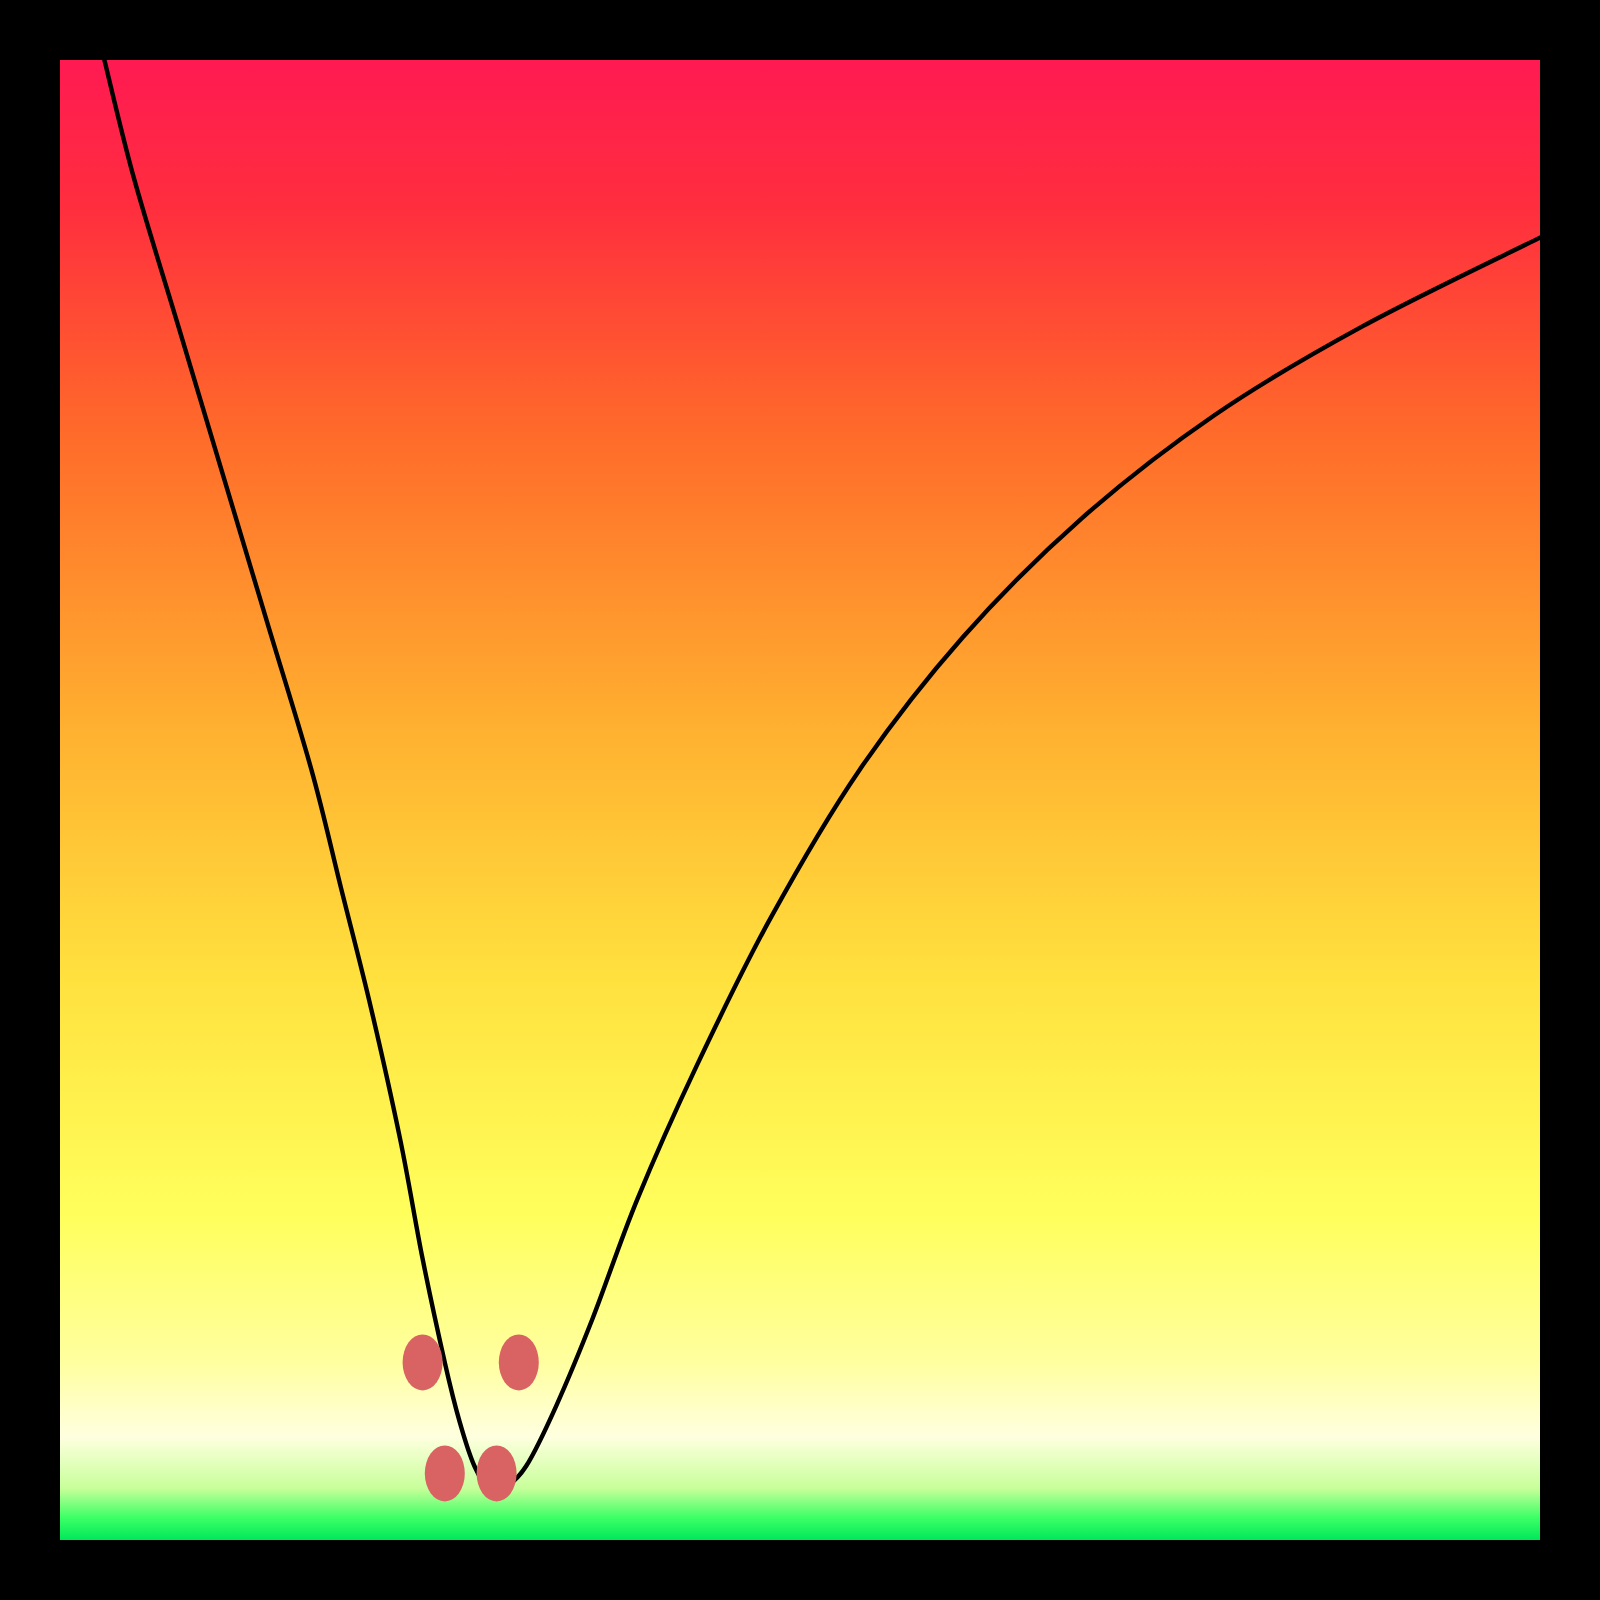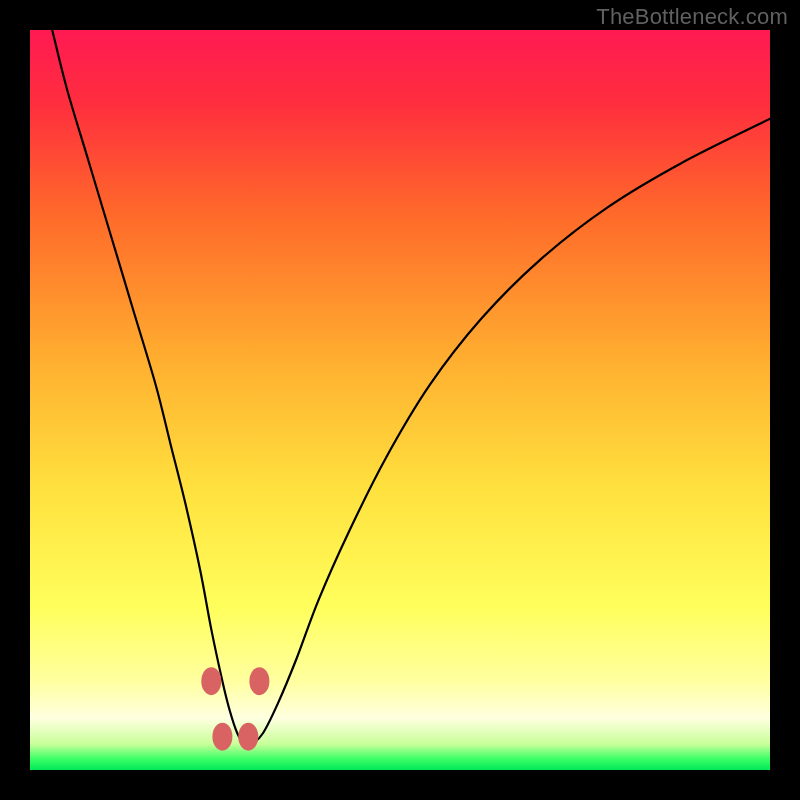--- a/index.html
+++ b/index.html
@@ -47,21 +47,20 @@
     font-size: 22px;
     font-weight: 500;
     letter-spacing: 0.2px;
     user-select: none;
   }
 </style>
 </head>
 <body>
 
 <div class="frame">
-  <div class="watermark">TheBottleneck.com</div>
   <div class="plot-area">
     <svg class="gradient" viewBox="0 0 740 740" preserveAspectRatio="none">
       <defs>
         <linearGradient id="bg-grad" x1="0" y1="0" x2="0" y2="1">
             <stop offset="0%" stop-color="#ff1a52"></stop>
             <stop offset="10%" stop-color="#ff2e3e"></stop>
             <stop offset="25%" stop-color="#ff6a2a"></stop>
             <stop offset="45%" stop-color="#ffb030"></stop>
             <stop offset="62%" stop-color="#ffe13e"></stop>
             <stop offset="78%" stop-color="#ffff5c"></stop>

